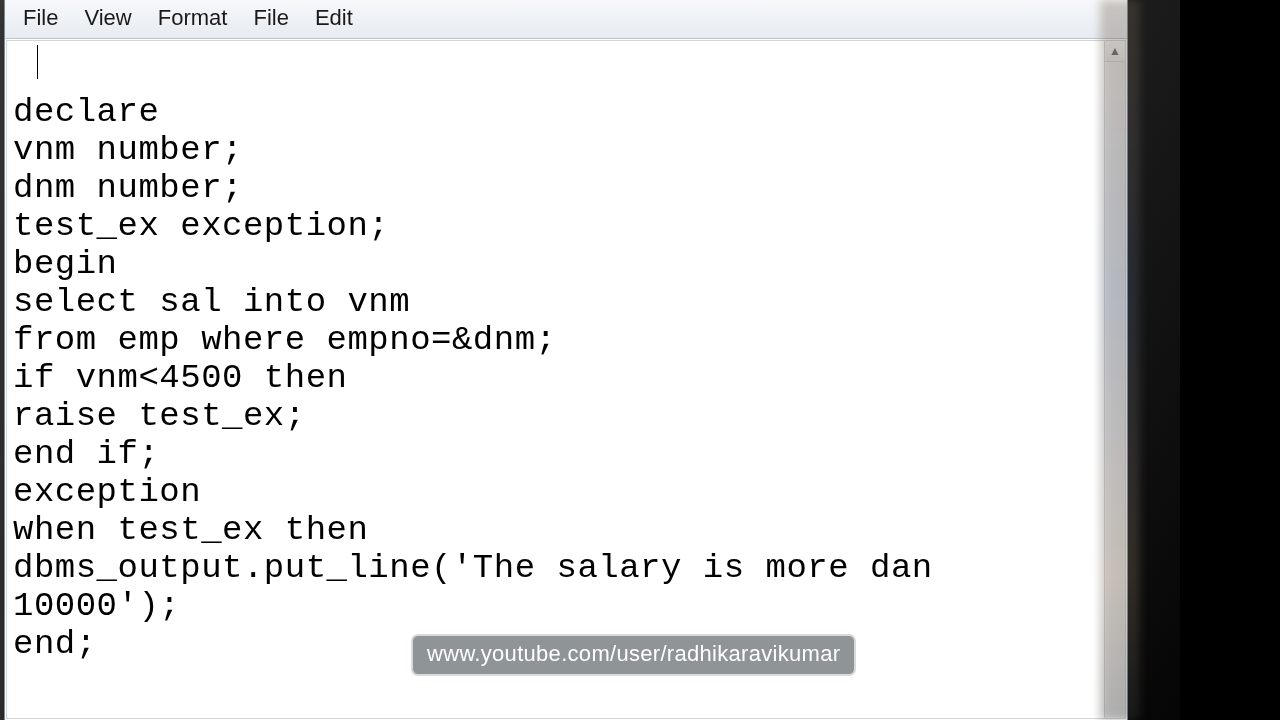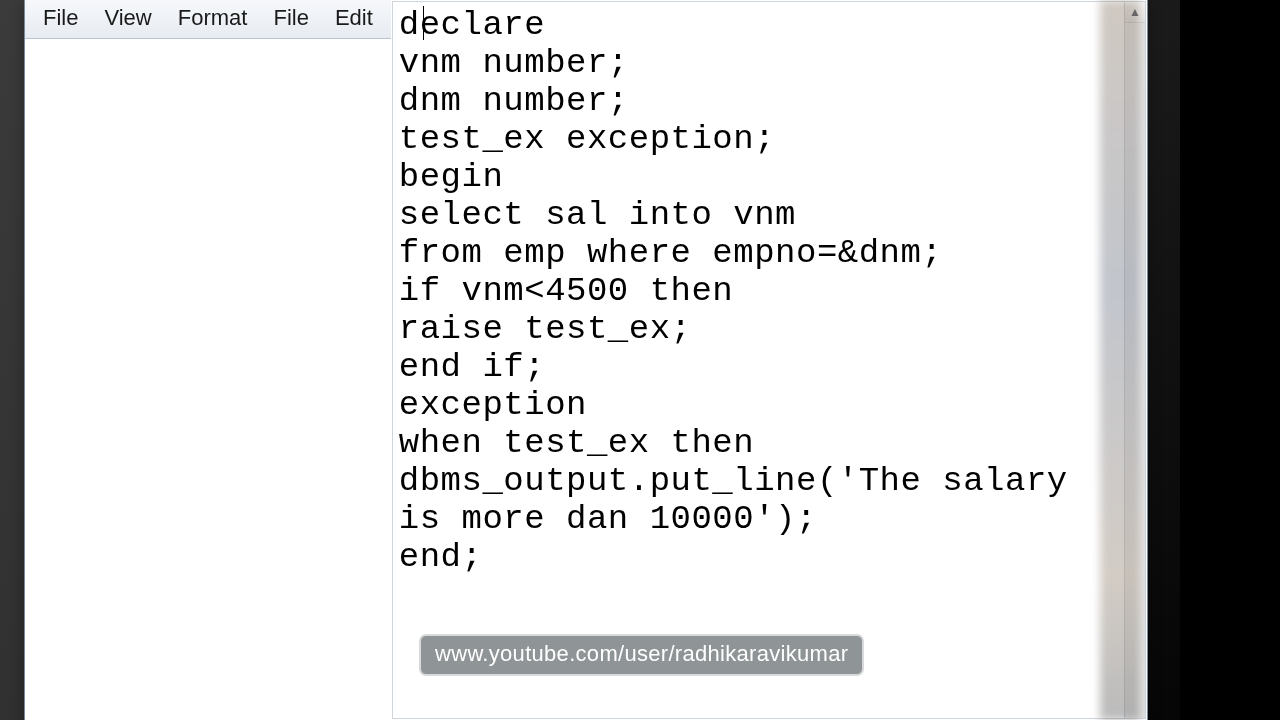--- a/index.html
+++ b/index.html
@@ -36,31 +36,31 @@
     position: absolute;
     top: 0;
     right: 0;
     width: 100px;
     height: 720px;
     background: #000;
   }
 
   .window {
     position: absolute;
-    left: 24px;
+    left: 4px;
     top: 0;
     width: 1122px;
     height: 720px;
     background: #fff;
     border: 1px solid #7a8a99;
     border-top: none;
     box-shadow: 0 0 0 1px rgba(255,255,255,0.6) inset, 0 4px 14px rgba(0,0,0,0.35);
     border-radius: 0 0 2px 2px;
     display: flex;
-    flex-direction: row;
+    flex-direction: column;
   }
 
   .menu-bar {
     flex: 0 0 auto;
     height: 38px;
     background: linear-gradient(#f6f8fb, #e7ecf2);
     border-bottom: 1px solid #b9c4ce;
     display: flex;
     align-items: center;
     padding: 0 6px;
@@ -88,20 +88,21 @@
     padding: 4px 6px 6px 6px;
     font-family: Consolas, "Courier New", monospace;
     font-size: 34px;
     line-height: 38px;
     letter-spacing: 0.5px;
     white-space: pre-wrap;
     word-break: break-word;
     color: #000;
     outline: none;
     overflow: hidden;
+    margin-top: 48px;
   }
   .text-caret {
     position: absolute;
     left: 30px;
     top: 4px;
     width: 1px;
     height: 34px;
     background: #000;
   }
 
@@ -133,21 +134,20 @@
     left: 412px;
     top: 635px;
     padding: 5px 14px 7px 14px;
     background: #8f9497;
     color: #fff;
     font-size: 22px;
     border: 1px solid #d8dbdd;
     border-radius: 6px;
     box-shadow: 0 0 0 1px rgba(0,0,0,0.15);
     letter-spacing: 0.3px;
-    margin-left: 8px;
   }
 </style>
 </head>
 <body>
 
 <div class="desktop">
 
   <div class="window">
 
     <div class="menu-bar">

